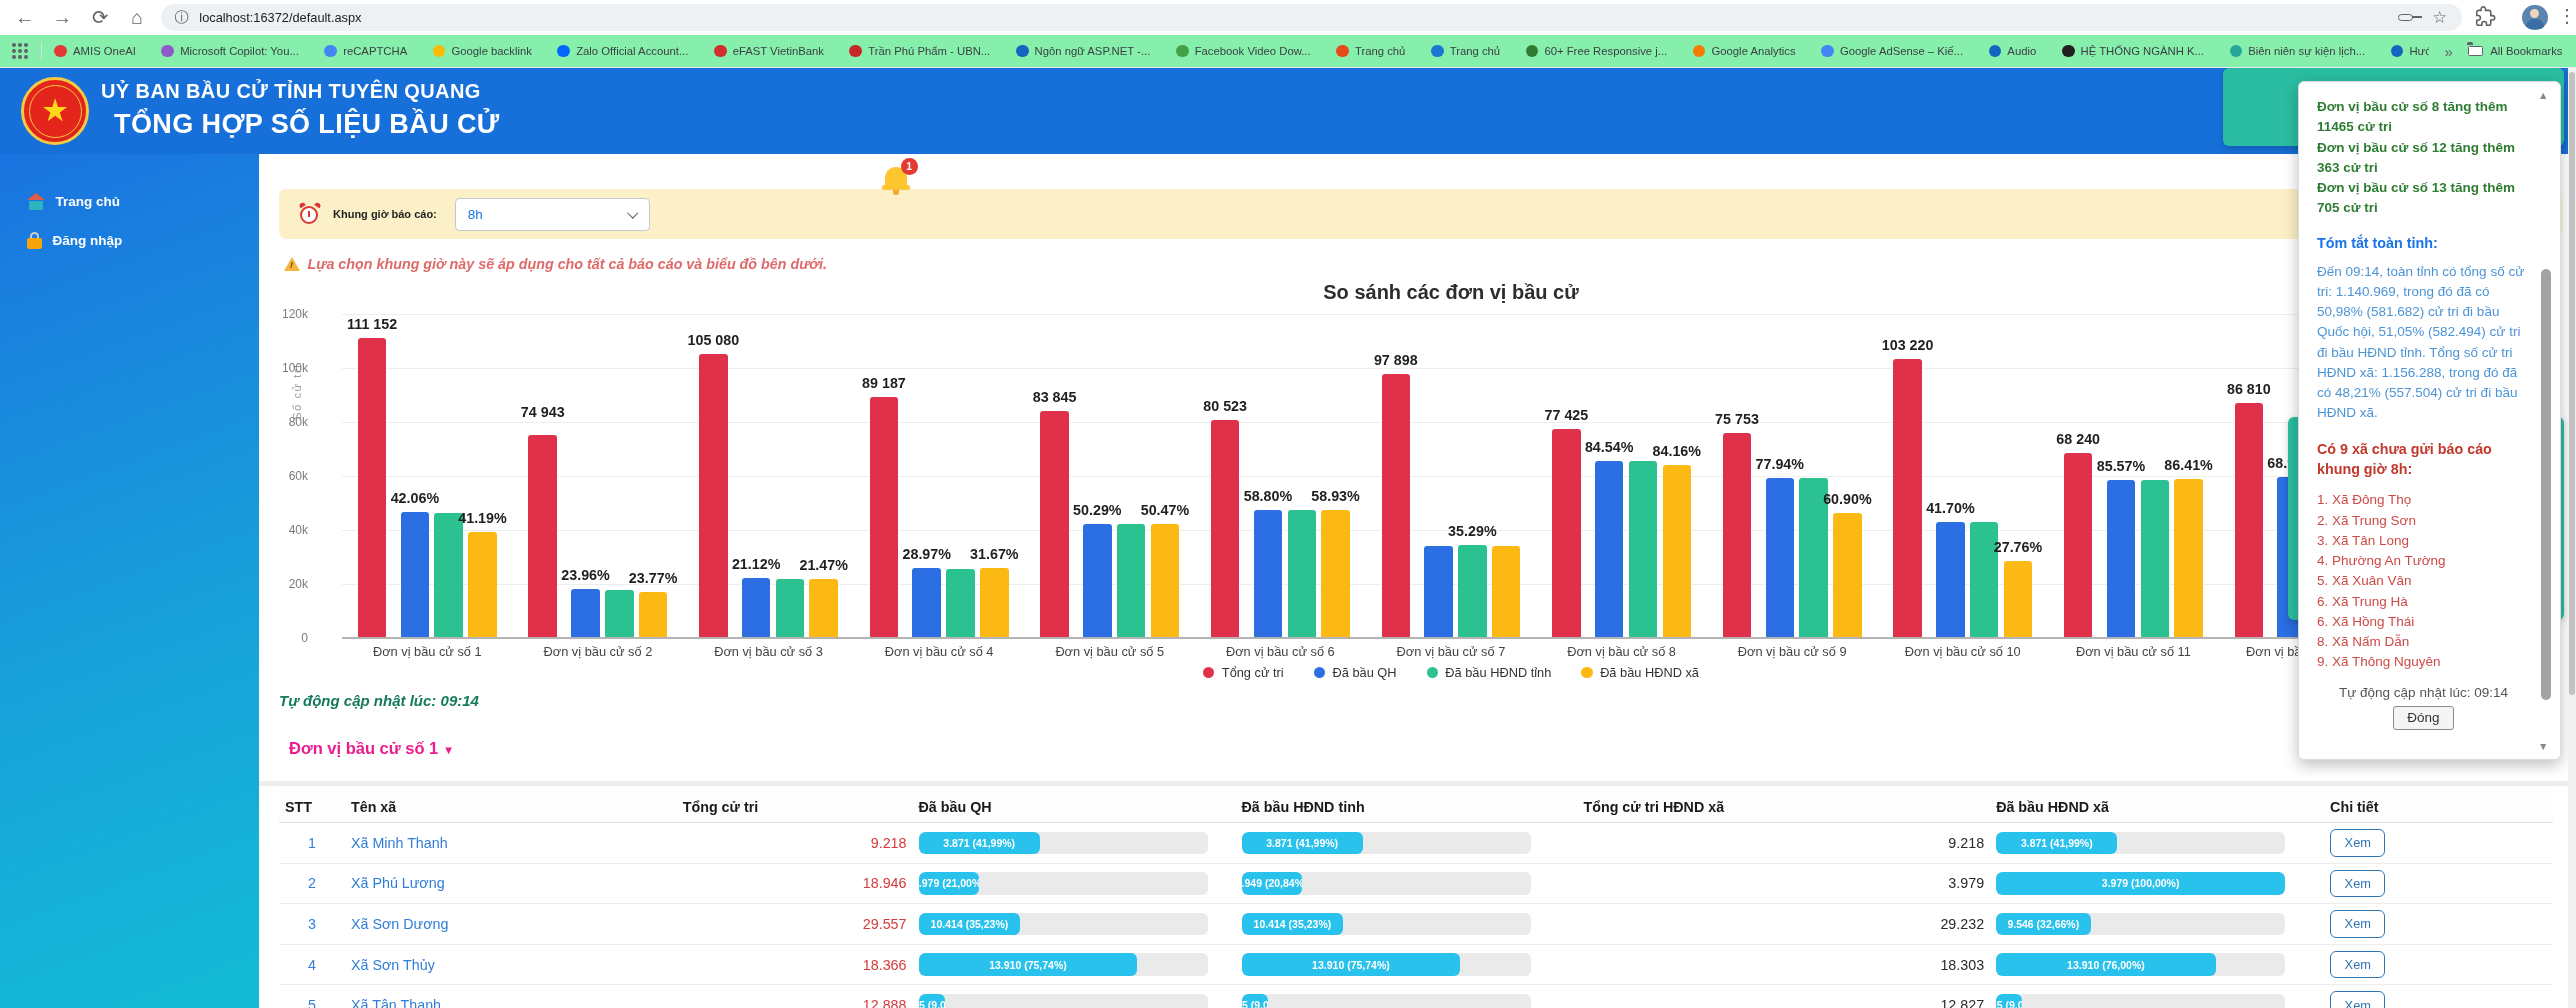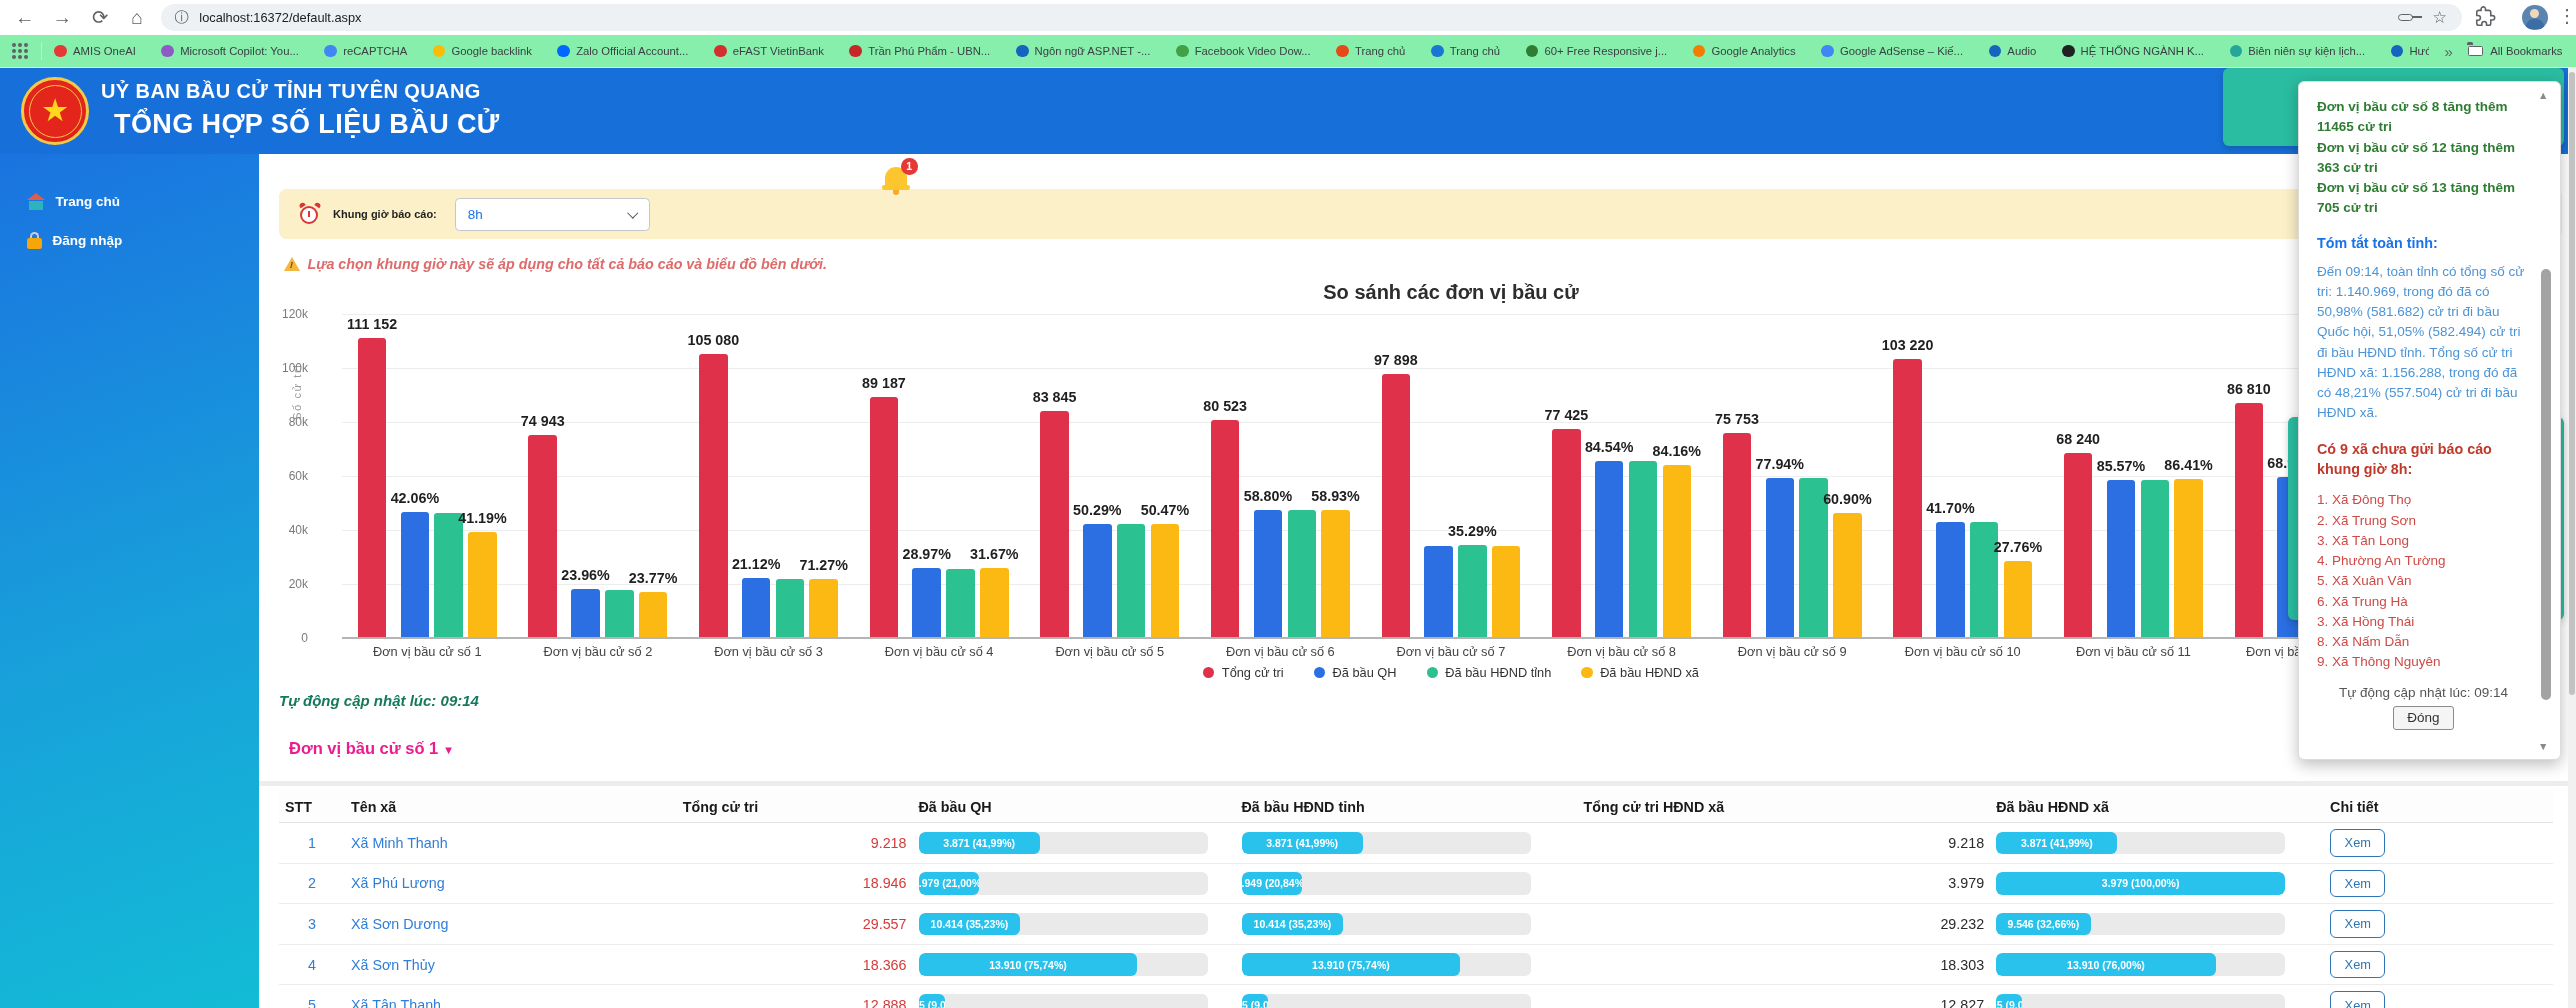--- a/index.html
+++ b/index.html
@@ -362,21 +362,21 @@
         <div class="barcol">
           <div class="bar" style="height: 125px; background: rgb(44, 193, 145);"></div>
         </div>
         <div class="barcol">
           <div class="blabel" style="bottom: 112px;">41.19%</div>
           <div class="bar" style="height: 106px; background: rgb(253, 185, 19);"></div>
         </div>
       </div>
       <div class="ggroup">
         <div class="barcol redgap">
-          <div class="blabel" style="bottom: 209px;">74 943</div>
+          <div class="blabel" style="bottom: 218px;">74 943</div>
           <div class="bar" style="height: 203px; background: rgb(224, 49, 75);"></div>
         </div>
         <div class="barcol">
           <div class="blabel" style="bottom: 55px;">23.96%</div>
           <div class="bar" style="height: 49px; background: rgb(43, 111, 227);"></div>
         </div>
         <div class="barcol">
           <div class="bar" style="height: 48px; background: rgb(44, 193, 145);"></div>
         </div>
         <div class="barcol">
@@ -390,21 +390,21 @@
           <div class="bar" style="height: 284px; background: rgb(224, 49, 75);"></div>
         </div>
         <div class="barcol">
           <div class="blabel" style="bottom: 66px;">21.12%</div>
           <div class="bar" style="height: 60px; background: rgb(43, 111, 227);"></div>
         </div>
         <div class="barcol">
           <div class="bar" style="height: 59px; background: rgb(44, 193, 145);"></div>
         </div>
         <div class="barcol">
-          <div class="blabel" style="bottom: 65px;">71.27%</div>
+          <div class="blabel" style="bottom: 65px;">21.47%</div>
           <div class="bar" style="height: 59px; background: rgb(253, 185, 19);"></div>
         </div>
       </div>
       <div class="ggroup">
         <div class="barcol redgap">
           <div class="blabel" style="bottom: 247px;">89 187</div>
           <div class="bar" style="height: 241px; background: rgb(224, 49, 75);"></div>
         </div>
         <div class="barcol">
           <div class="blabel" style="bottom: 76px;">28.97%</div>
@@ -736,21 +736,21 @@
   <div id="summary-title">Tóm tắt toàn tỉnh:</div>
   <div id="summary-text">Đến 09:14, toàn tỉnh có tổng số cử tri: 1.140.969, trong đó đã có 50,98% (581.682) cử tri đi bầu Quốc hội, 51,05% (582.494) cử tri đi bầu HĐND tỉnh. Tổng số cử tri HĐND xã: 1.156.288, trong đó đã có 48,21% (557.504) cử tri đi bầu HĐND xã.</div>
   <div id="missing-title">Có 9 xã chưa gửi báo cáo khung giờ 8h:</div>
   <div id="missing-list">
       <div class="redline">1. Xã Đông Thọ</div>
       <div class="redline">2. Xã Trung Sơn</div>
       <div class="redline">3. Xã Tân Long</div>
       <div class="redline">4. Phường An Tường</div>
       <div class="redline">5. Xã Xuân Vân</div>
       <div class="redline">6. Xã Trung Hà</div>
-      <div class="redline">3. Xã Hồng Thái</div>
+      <div class="redline">6. Xã Hồng Thái</div>
       <div class="redline">8. Xã Nấm Dẫn</div>
       <div class="redline">9. Xã Thông Nguyên</div>
     </div>
   <div id="popup-updated">Tự động cập nhật lúc: 09:14</div>
   <button id="close-btn">Đóng</button>
 </div>
 <div id="popup-scroll-up">▲</div>
 <div id="popup-scroll-down">▼</div>
 <div id="popup-scroll-thumb"></div>
 

